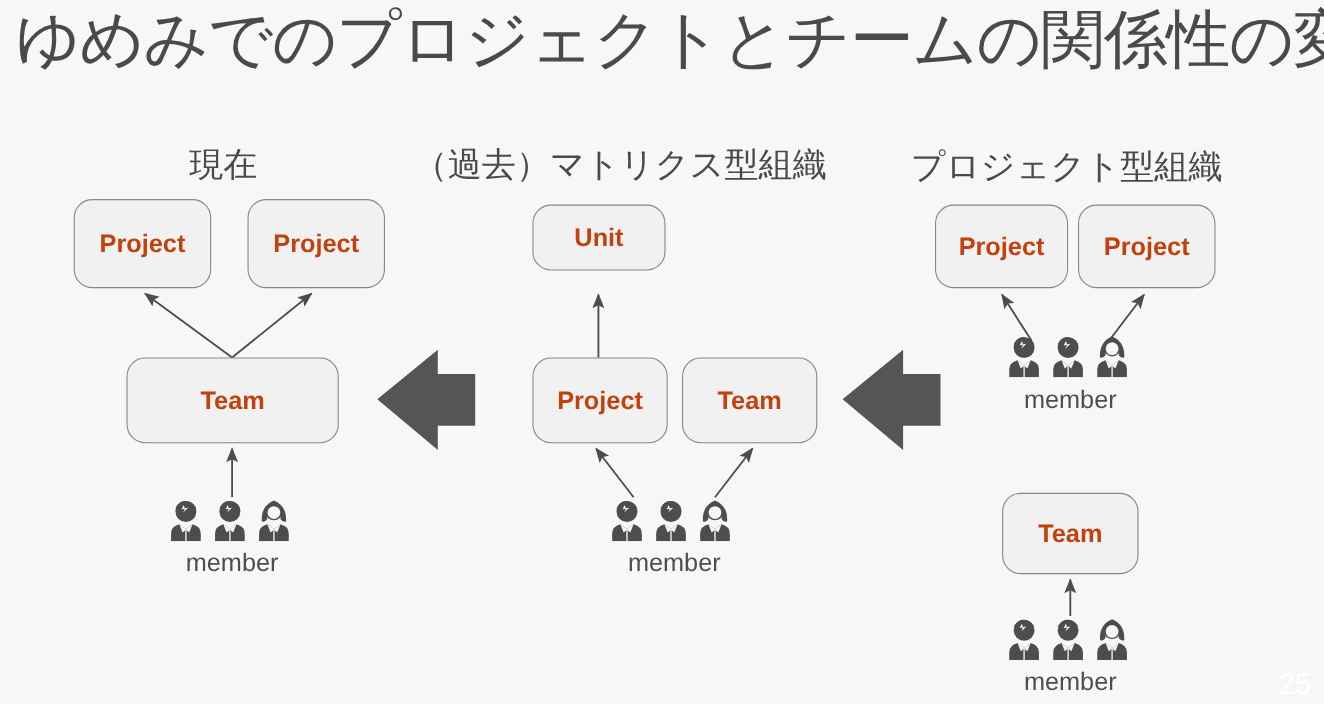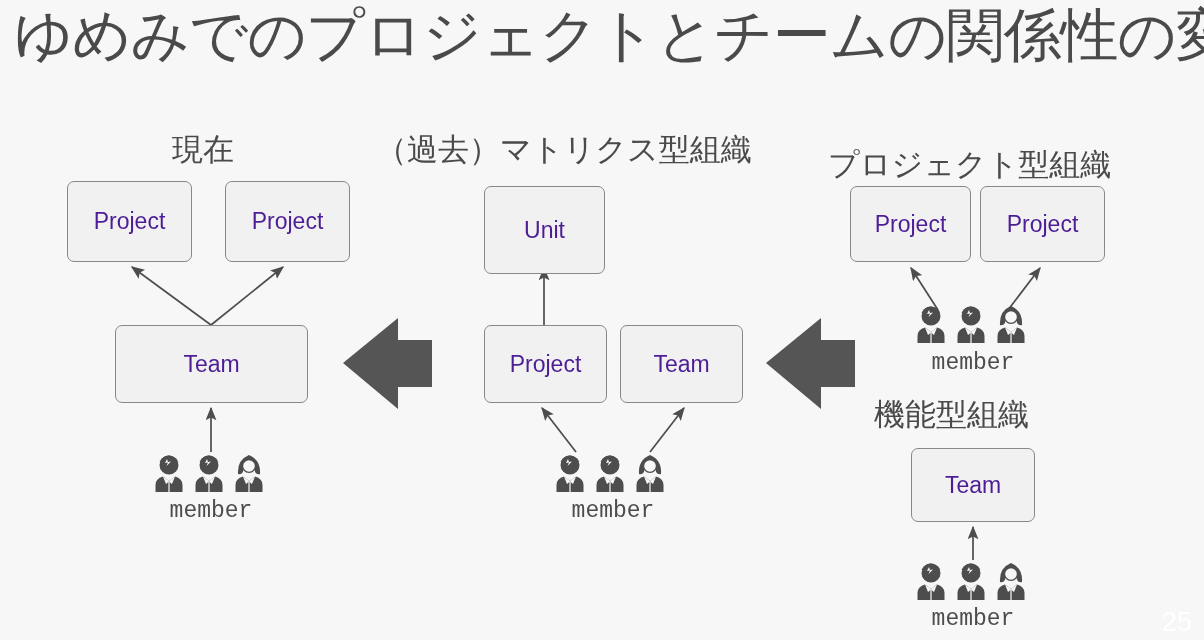--- a/index.html
+++ b/index.html
@@ -34,31 +34,32 @@
     font-family: "DejaVu Serif", serif;
     font-size: 31px;
     color: #4a4a4a;
     white-space: nowrap;
   }
   .box {
     position: absolute;
     box-sizing: border-box;
     background: #f1f1f1;
     border: 1.3px solid #888888;
-    border-radius: 7px;
+    border-radius: 17px;
     display: flex;
     align-items: center;
     justify-content: center;
-    color: #4c1d95;
+    color: #c2410c;
     font-family: "Liberation Sans", sans-serif;
     font-size: 23px;
+    font-weight: bold;
   }
   .caption {
     position: absolute;
-    font-family: Liberation Mono, monospace;
+    font-family: Liberation Sans, sans-serif;
     font-size: 23px;
     color: #4d4d4d;
     text-align: center;
     white-space: nowrap;
   }
   .people {
     position: absolute;
     display: flex;
     gap: 6px;
     align-items: flex-end;
@@ -89,23 +90,22 @@
 <body>
 
 <div id="slide">
 
   <div class="title">ゆめみでのプロジェクトとチームの関係性の変遷</div>
 
   <div class="section-heading" style="left:172px; top:129px;text-align:center;">現在</div>
 
   <div class="section-heading" style="left:376px; top:129px;">（過去）マトリクス型組織</div>
 
-  <div class="section-heading" style="left:828px; top:144px;">プロジェクト型組織</div>
-
-  <div class="section-heading" style="left:874px; top:394px;">機能型組織</div>
+  <div class="section-heading" style="left:828px; top:131px;">プロジェクト型組織</div>
+
 
   <svg class="lines" viewBox="0 0 1204 640">
     <defs>
       <marker id="ah" markerWidth="9" markerHeight="9" refX="7.2" refY="3.2" orient="auto" markerUnits="strokeWidth">
         <path d="M0,0 L8,3.2 L0,6.4 L1.6,3.2 z" fill="#4d4d4d"></path>
       </marker>
     </defs>
 
     <path d="M211,325 L132,267" stroke="#4d4d4d" stroke-width="1.7" fill="none" marker-end="url(#ah)"></path>
     <path d="M211,325 L283,267" stroke="#4d4d4d" stroke-width="1.7" fill="none" marker-end="url(#ah)"></path>
@@ -162,21 +162,21 @@
         <path d="M12 8.5 Q17 5.5 22 8.5 Q17 7.3 12 8.5 z" fill="#4d4d4d"></path>
         <path d="M3.5 40 L3.5 33 Q3.5 26.5 11 24.5 L17 29 L23 24.5 Q30.5 26.5 30.5 33 L30.5 40 z" fill="#4d4d4d"></path>
         <path d="M11 24.5 L17 29 L23 24.5 L20 32 L17 29.5 L14 32 z" fill="#f7f7f7"></path>
         <rect x="16.4" y="30" width="1.2" height="10" fill="#f7f7f7"></rect>
       </svg>
     </div>
   </div>
 
   <div class="caption" style="left:111px; top:498px; width:200px;">member</div>
 
-  <div class="box" style="left:484px; top:186px; width:121px; height:88px;">Unit</div>
+  <div class="box" style="left:484px; top:186px; width:121px; height:60px;">Unit</div>
 
   <div class="box" style="left:484px; top:325px; width:123px; height:78px;">Project</div>
 
   <div class="box" style="left:620px; top:325px; width:123px; height:78px;">Team</div>
 
   <div class="people" style="left:553px; top:452px;">
     <div class="person">
       <svg viewBox="0 0 34 40" width="34" height="40">
         <circle cx="17" cy="13" r="9.5" fill="#4d4d4d"></circle>
         <path d="M7.5 10 Q11 3 17 3.5 Q23 4 26.5 10 Q22 6.5 17 8.5 Q11.5 10.5 7.5 10 z" fill="#4d4d4d"></path>

